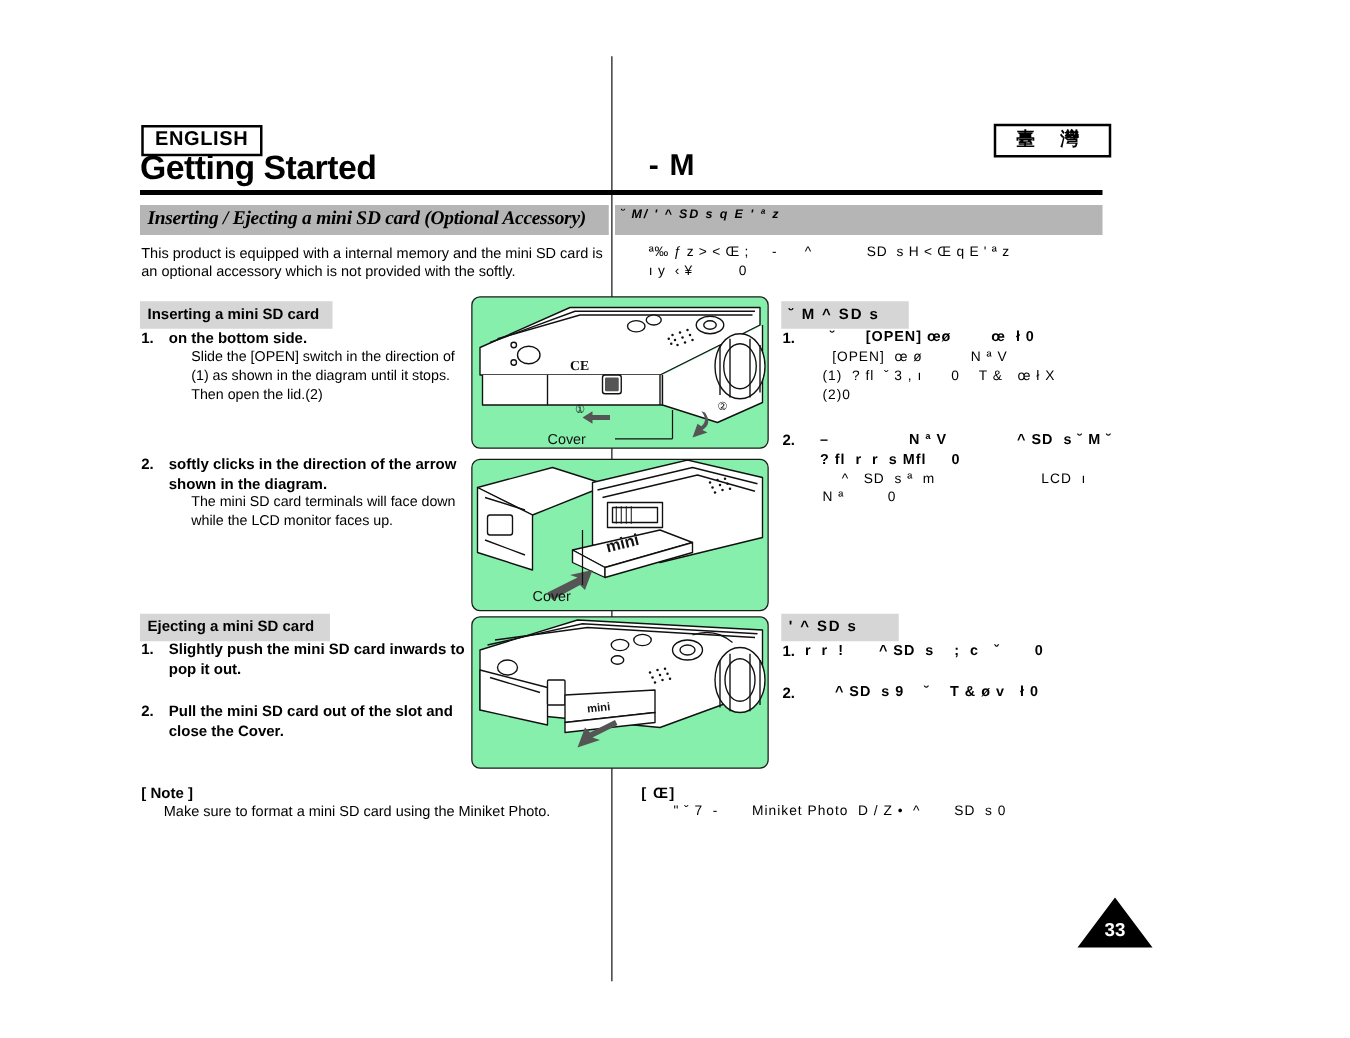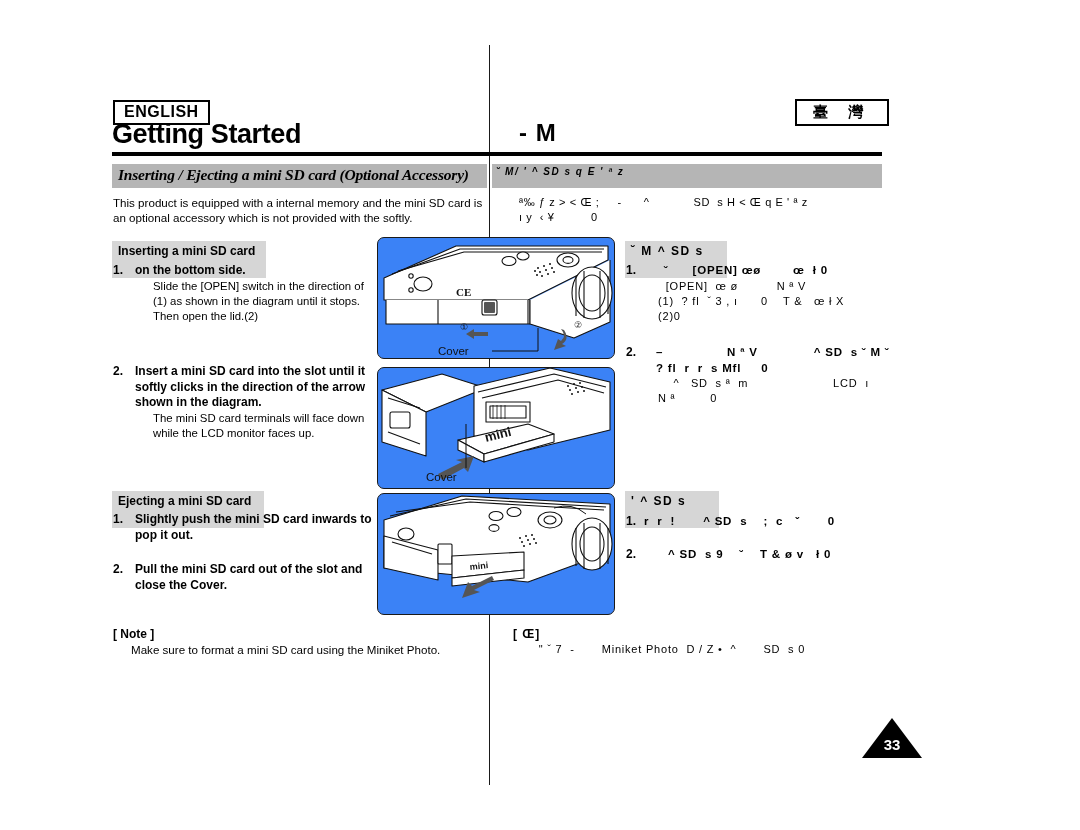--- a/index.html
+++ b/index.html
@@ -71,21 +71,21 @@
     position:absolute;font-size:11.6px;line-height:15px;
   }
   .intro.en{left:113px;top:195px;width:372px;}
   .intro.cn{left:519px;top:195px;width:360px;font-size:11px;line-height:15px;letter-spacing:.6px;}
   .intro.cn .ln{white-space:pre;}
 
   
   .subhead{
     position:absolute;background:#d6d6d6;height:17px;
     font-size:12px;font-weight:bold;
-    padding:2px 8px 18px 6px;line-height:16px;white-space:nowrap;
+    padding:2px 8px 3px 6px;line-height:16px;white-space:nowrap;
   }
 
   
   .step{position:absolute;}
   .step .num{
     position:absolute;left:0;top:0;font-size:12px;font-weight:bold;
   }
   .step .body{margin-left:22px;}
   .step .body .bold{
     font-size:12px;font-weight:bold;line-height:15.5px;display:block;
@@ -101,21 +101,21 @@
   
   .note{position:absolute;}
   .note .title{font-size:12px;font-weight:bold;}
   .note .text{font-size:11.6px;margin-left:18px;margin-top:2px;}
   .note.cn .title{letter-spacing:1px;}
   .note.cn .text{font-size:11px;letter-spacing:.8px;white-space:pre;}
 
   
   .figure{
     position:absolute;border:1.4px solid #1a1a1a;border-radius:7px;
-    background:#3b82f6;overflow:hidden;
+    background:#86efac;overflow:hidden;
   }
   .figure svg{display:block;}
   .fig-label{
     font-family:"Liberation Sans", sans-serif;font-size:11.5px;
   }
 
   
   .pagenum{
     position:absolute;left:862px;top:718px;width:60px;height:44px;
   }
@@ -162,21 +162,20 @@
       <span class="bold">on the bottom side.</span>
       <span class="sub">Slide the [OPEN] switch in the direction of</span>
       <span class="sub">(1) as shown in the diagram until it stops.</span>
       <span class="sub">Then open the lid.(2)</span>
     </div>
   </div>
 
   <div class="step" style="left:113px;top:364px;width:260px;">
     <span class="num">2.</span>
     <div class="body">
-      <span class="bold">Insert a mini SD card into the slot until it</span>
       <span class="bold">softly clicks in the direction of the arrow</span>
       <span class="bold">shown in the diagram.</span>
       <span class="sub">The mini SD card terminals will face down</span>
       <span class="sub">while the LCD monitor faces up.</span>
     </div>
   </div>
 
   <div class="subhead" style="left:112px;top:491px;width:138px;">Ejecting a mini SD card</div>
 
   <div class="step" style="left:113px;top:512px;width:260px;">

